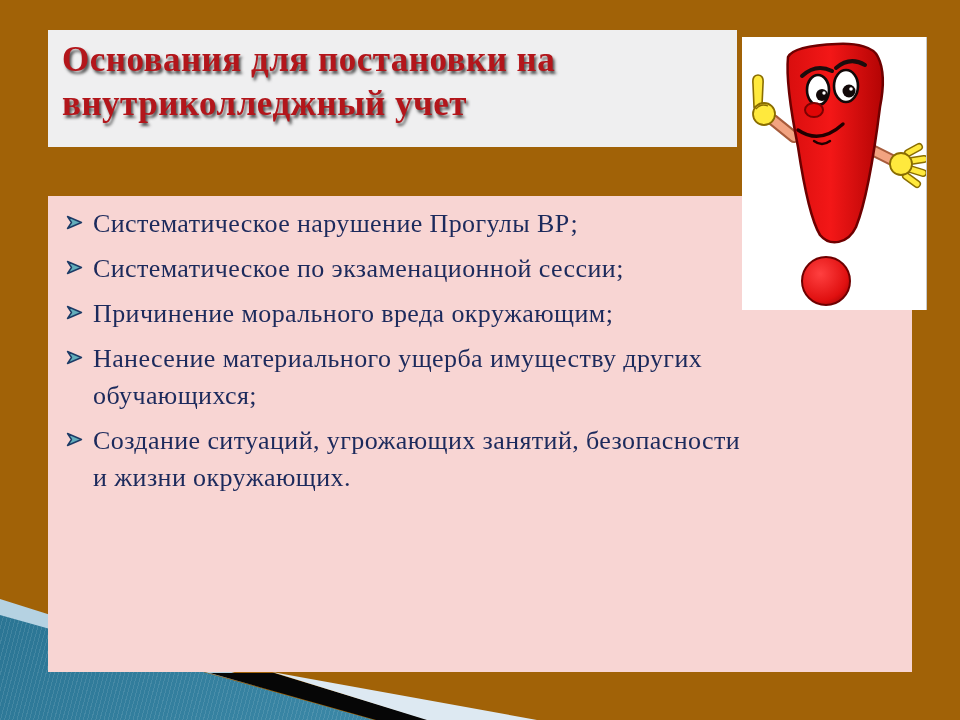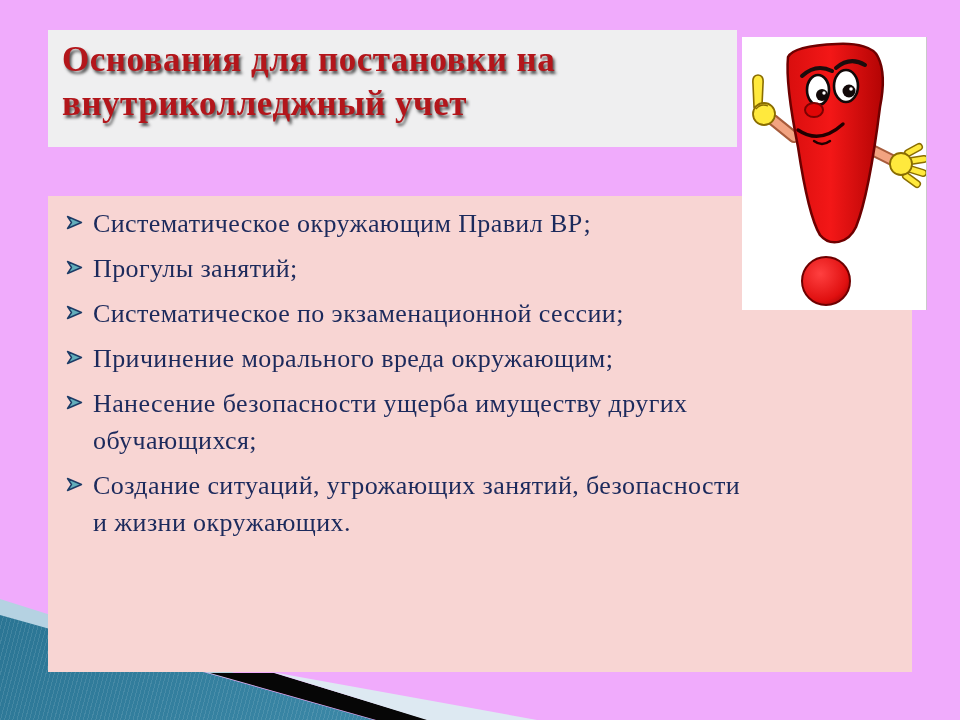--- a/index.html
+++ b/index.html
@@ -1,16 +1,16 @@
 <!DOCTYPE html>
 <html><head>
 <meta charset="utf-8">
 <style>
   html,body{margin:0;padding:0;background:#ffffff;}
-  .slide{position:relative;width:960px;height:720px;background:#f0abfc;overflow:hidden;
+  .slide{position:relative;width:960px;height:720px;background:#a16207;overflow:hidden;
          font-family:"Liberation Serif","DejaVu Serif",serif;}
 
   
   .titlebar{position:absolute;left:48px;top:30px;width:689px;height:117px;
             background:#efeff0;z-index:2;}
   .titlebar .t{margin:0;padding:8px 8px 0 14px;font-size:35px;font-weight:bold;
                line-height:44px;color:#b3161b;letter-spacing:0.5px;
                text-shadow:2px 3px 3px rgba(45,45,45,0.8);}
   .titlebar .t span{display:block;}
 
@@ -61,30 +61,21 @@
     </h1>
   </div>
 
   <div class="panel">
     <ul class="reasons">
       <li>
         <svg class="bullet" width="17" height="15" viewBox="0 0 17 15">
             <path d="M1.5,1.5 L15.5,7.5 L1.5,13.5 L5.5,7.5 Z" fill="#62aebb" stroke="#1d3b66" stroke-width="1.4" stroke-linejoin="round"></path>
           </svg>
         <div class="itext">
-          <span>Систематическое окружающим Правил ВР;</span>
-
-        </div>
-      </li>
-      <li>
-        <svg class="bullet" width="17" height="15" viewBox="0 0 17 15">
-            <path d="M1.5,1.5 L15.5,7.5 L1.5,13.5 L5.5,7.5 Z" fill="#62aebb" stroke="#1d3b66" stroke-width="1.4" stroke-linejoin="round"></path>
-          </svg>
-        <div class="itext">
-          <span>Прогулы занятий;</span>
+          <span>Систематическое нарушение Прогулы ВР;</span>
 
         </div>
       </li>
       <li>
         <svg class="bullet" width="17" height="15" viewBox="0 0 17 15">
             <path d="M1.5,1.5 L15.5,7.5 L1.5,13.5 L5.5,7.5 Z" fill="#62aebb" stroke="#1d3b66" stroke-width="1.4" stroke-linejoin="round"></path>
           </svg>
         <div class="itext">
           <span>Систематическое по экзаменационной сессии;</span>
 
@@ -97,21 +88,21 @@
         <div class="itext">
           <span>Причинение морального вреда окружающим;</span>
 
         </div>
       </li>
       <li>
         <svg class="bullet" width="17" height="15" viewBox="0 0 17 15">
             <path d="M1.5,1.5 L15.5,7.5 L1.5,13.5 L5.5,7.5 Z" fill="#62aebb" stroke="#1d3b66" stroke-width="1.4" stroke-linejoin="round"></path>
           </svg>
         <div class="itext">
-          <span>Нанесение безопасности ущерба имуществу других</span>
+          <span>Нанесение материального ущерба имуществу других</span>
           <span>обучающихся;</span>
         </div>
       </li>
       <li>
         <svg class="bullet" width="17" height="15" viewBox="0 0 17 15">
             <path d="M1.5,1.5 L15.5,7.5 L1.5,13.5 L5.5,7.5 Z" fill="#62aebb" stroke="#1d3b66" stroke-width="1.4" stroke-linejoin="round"></path>
           </svg>
         <div class="itext">
           <span>Создание ситуаций, угрожающих занятий, безопасности</span>
           <span>и жизни окружающих.</span>

